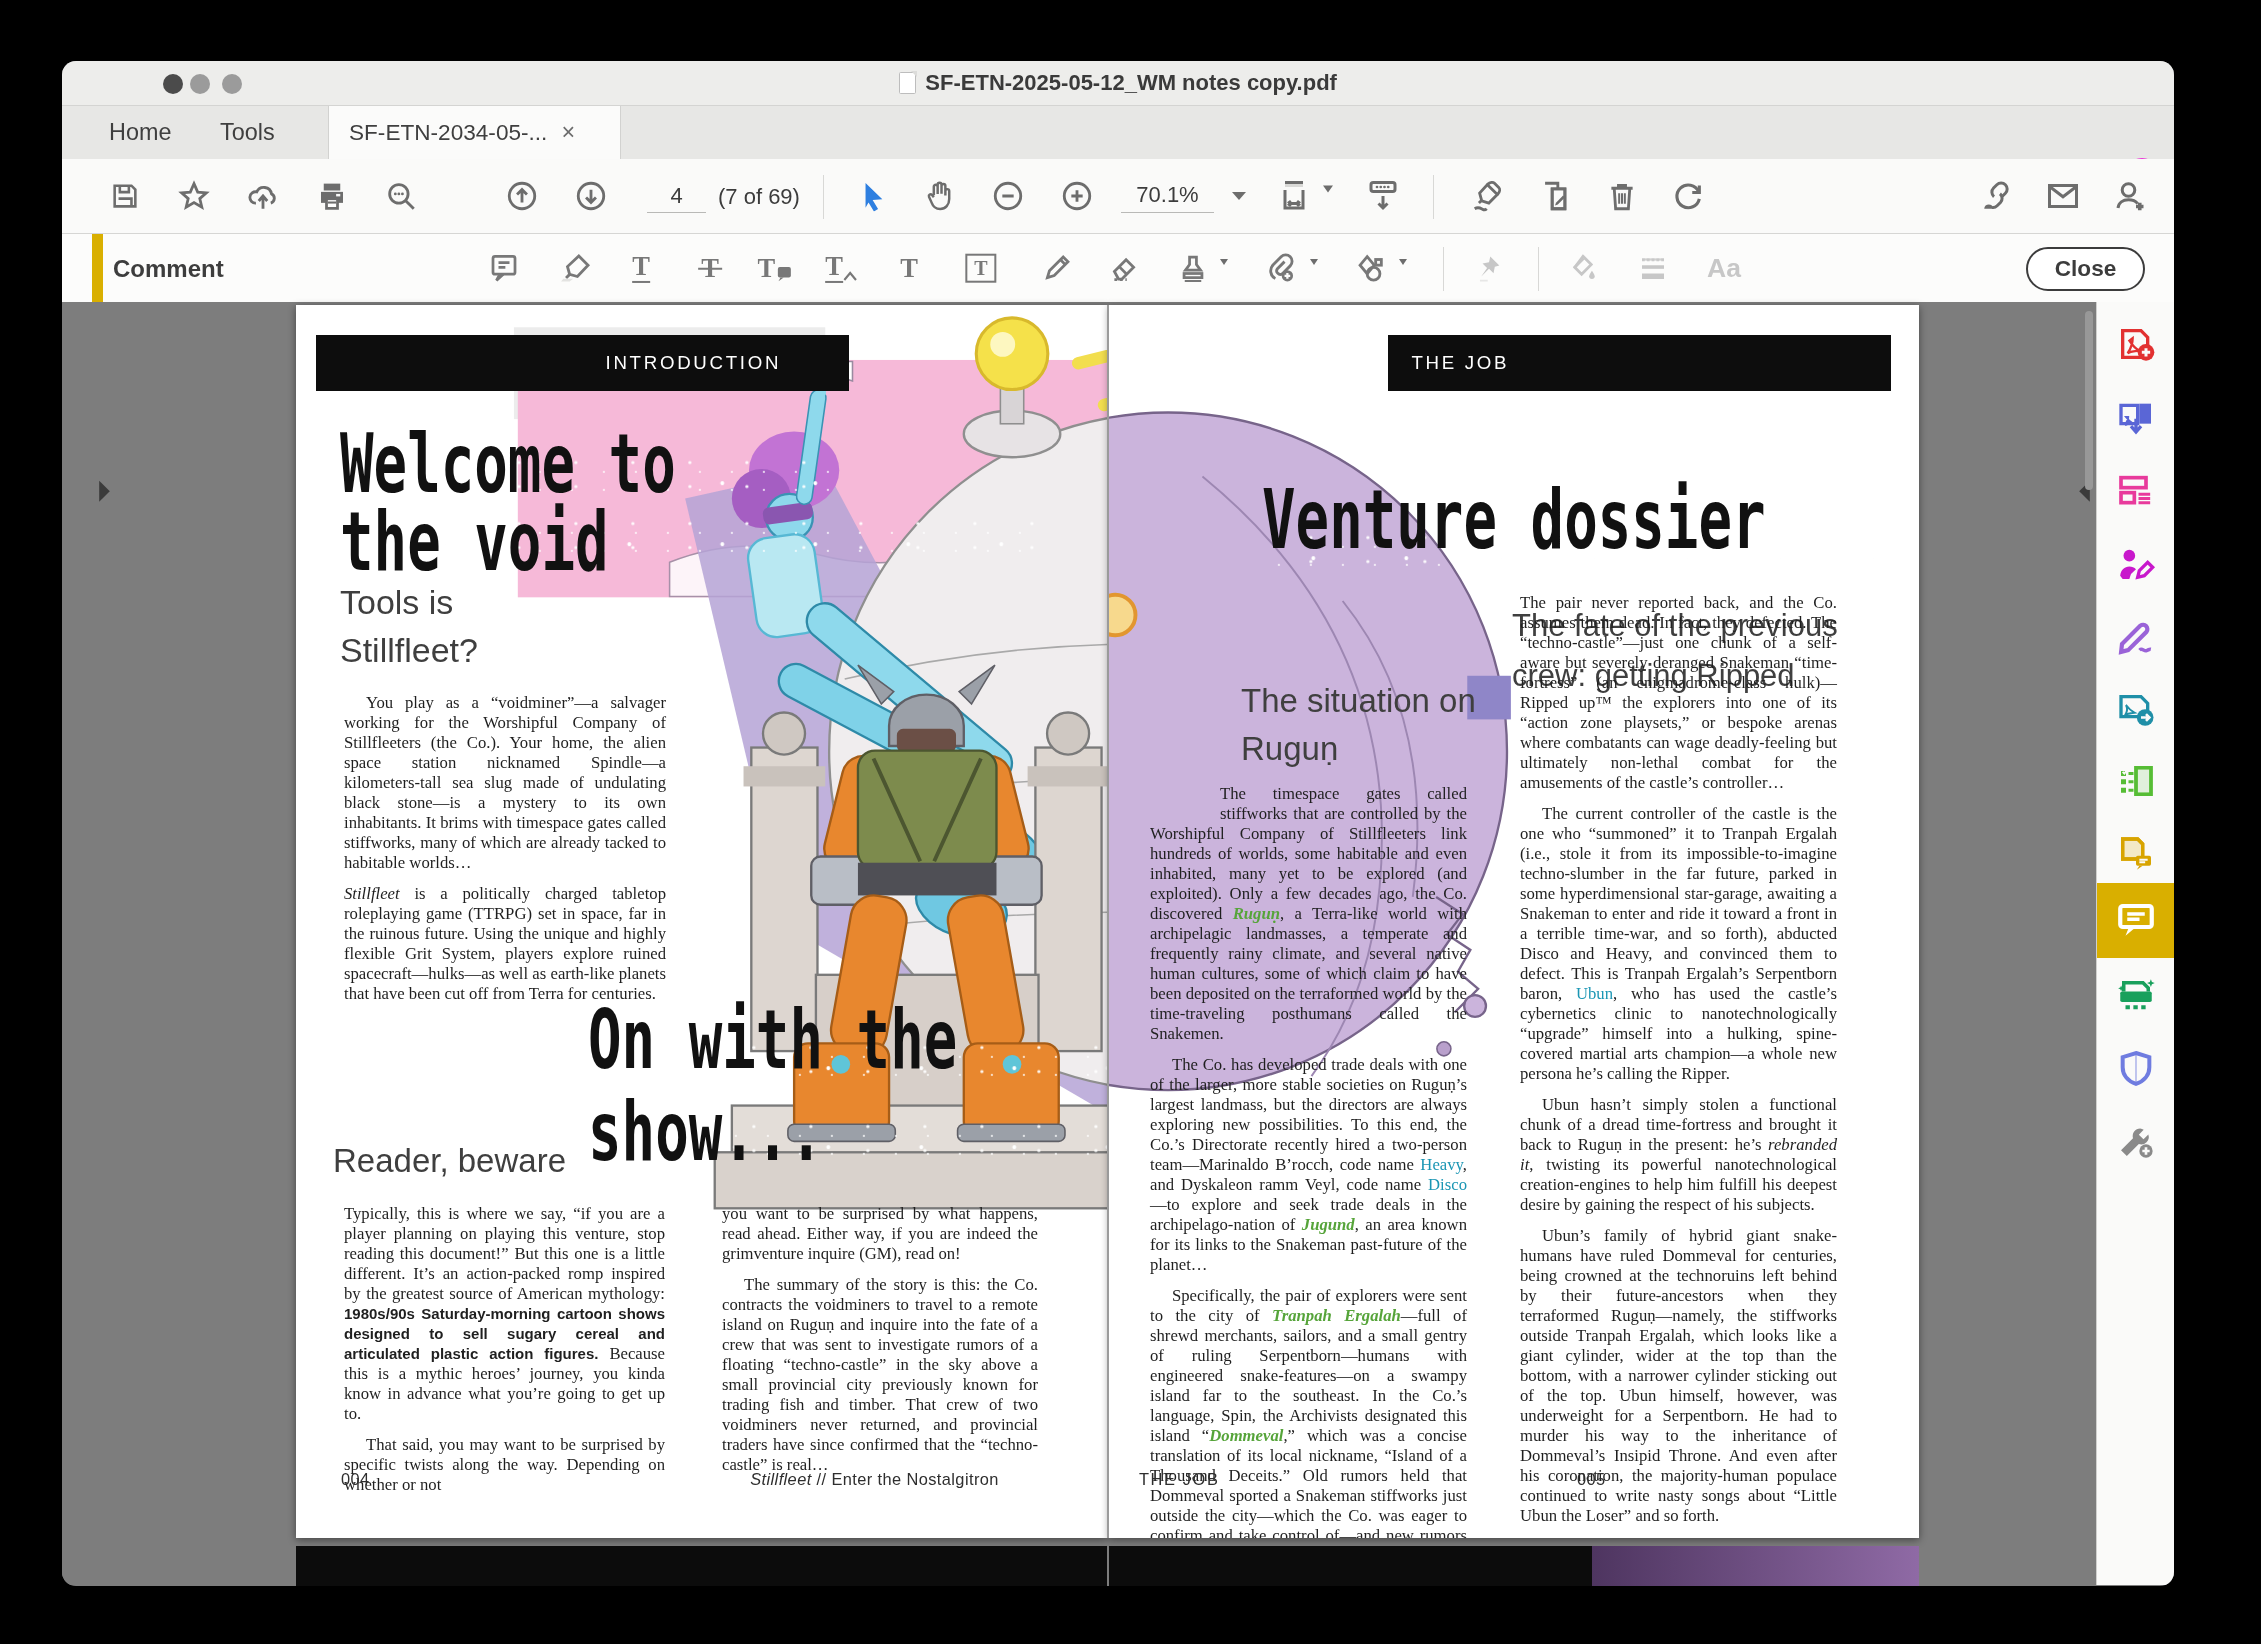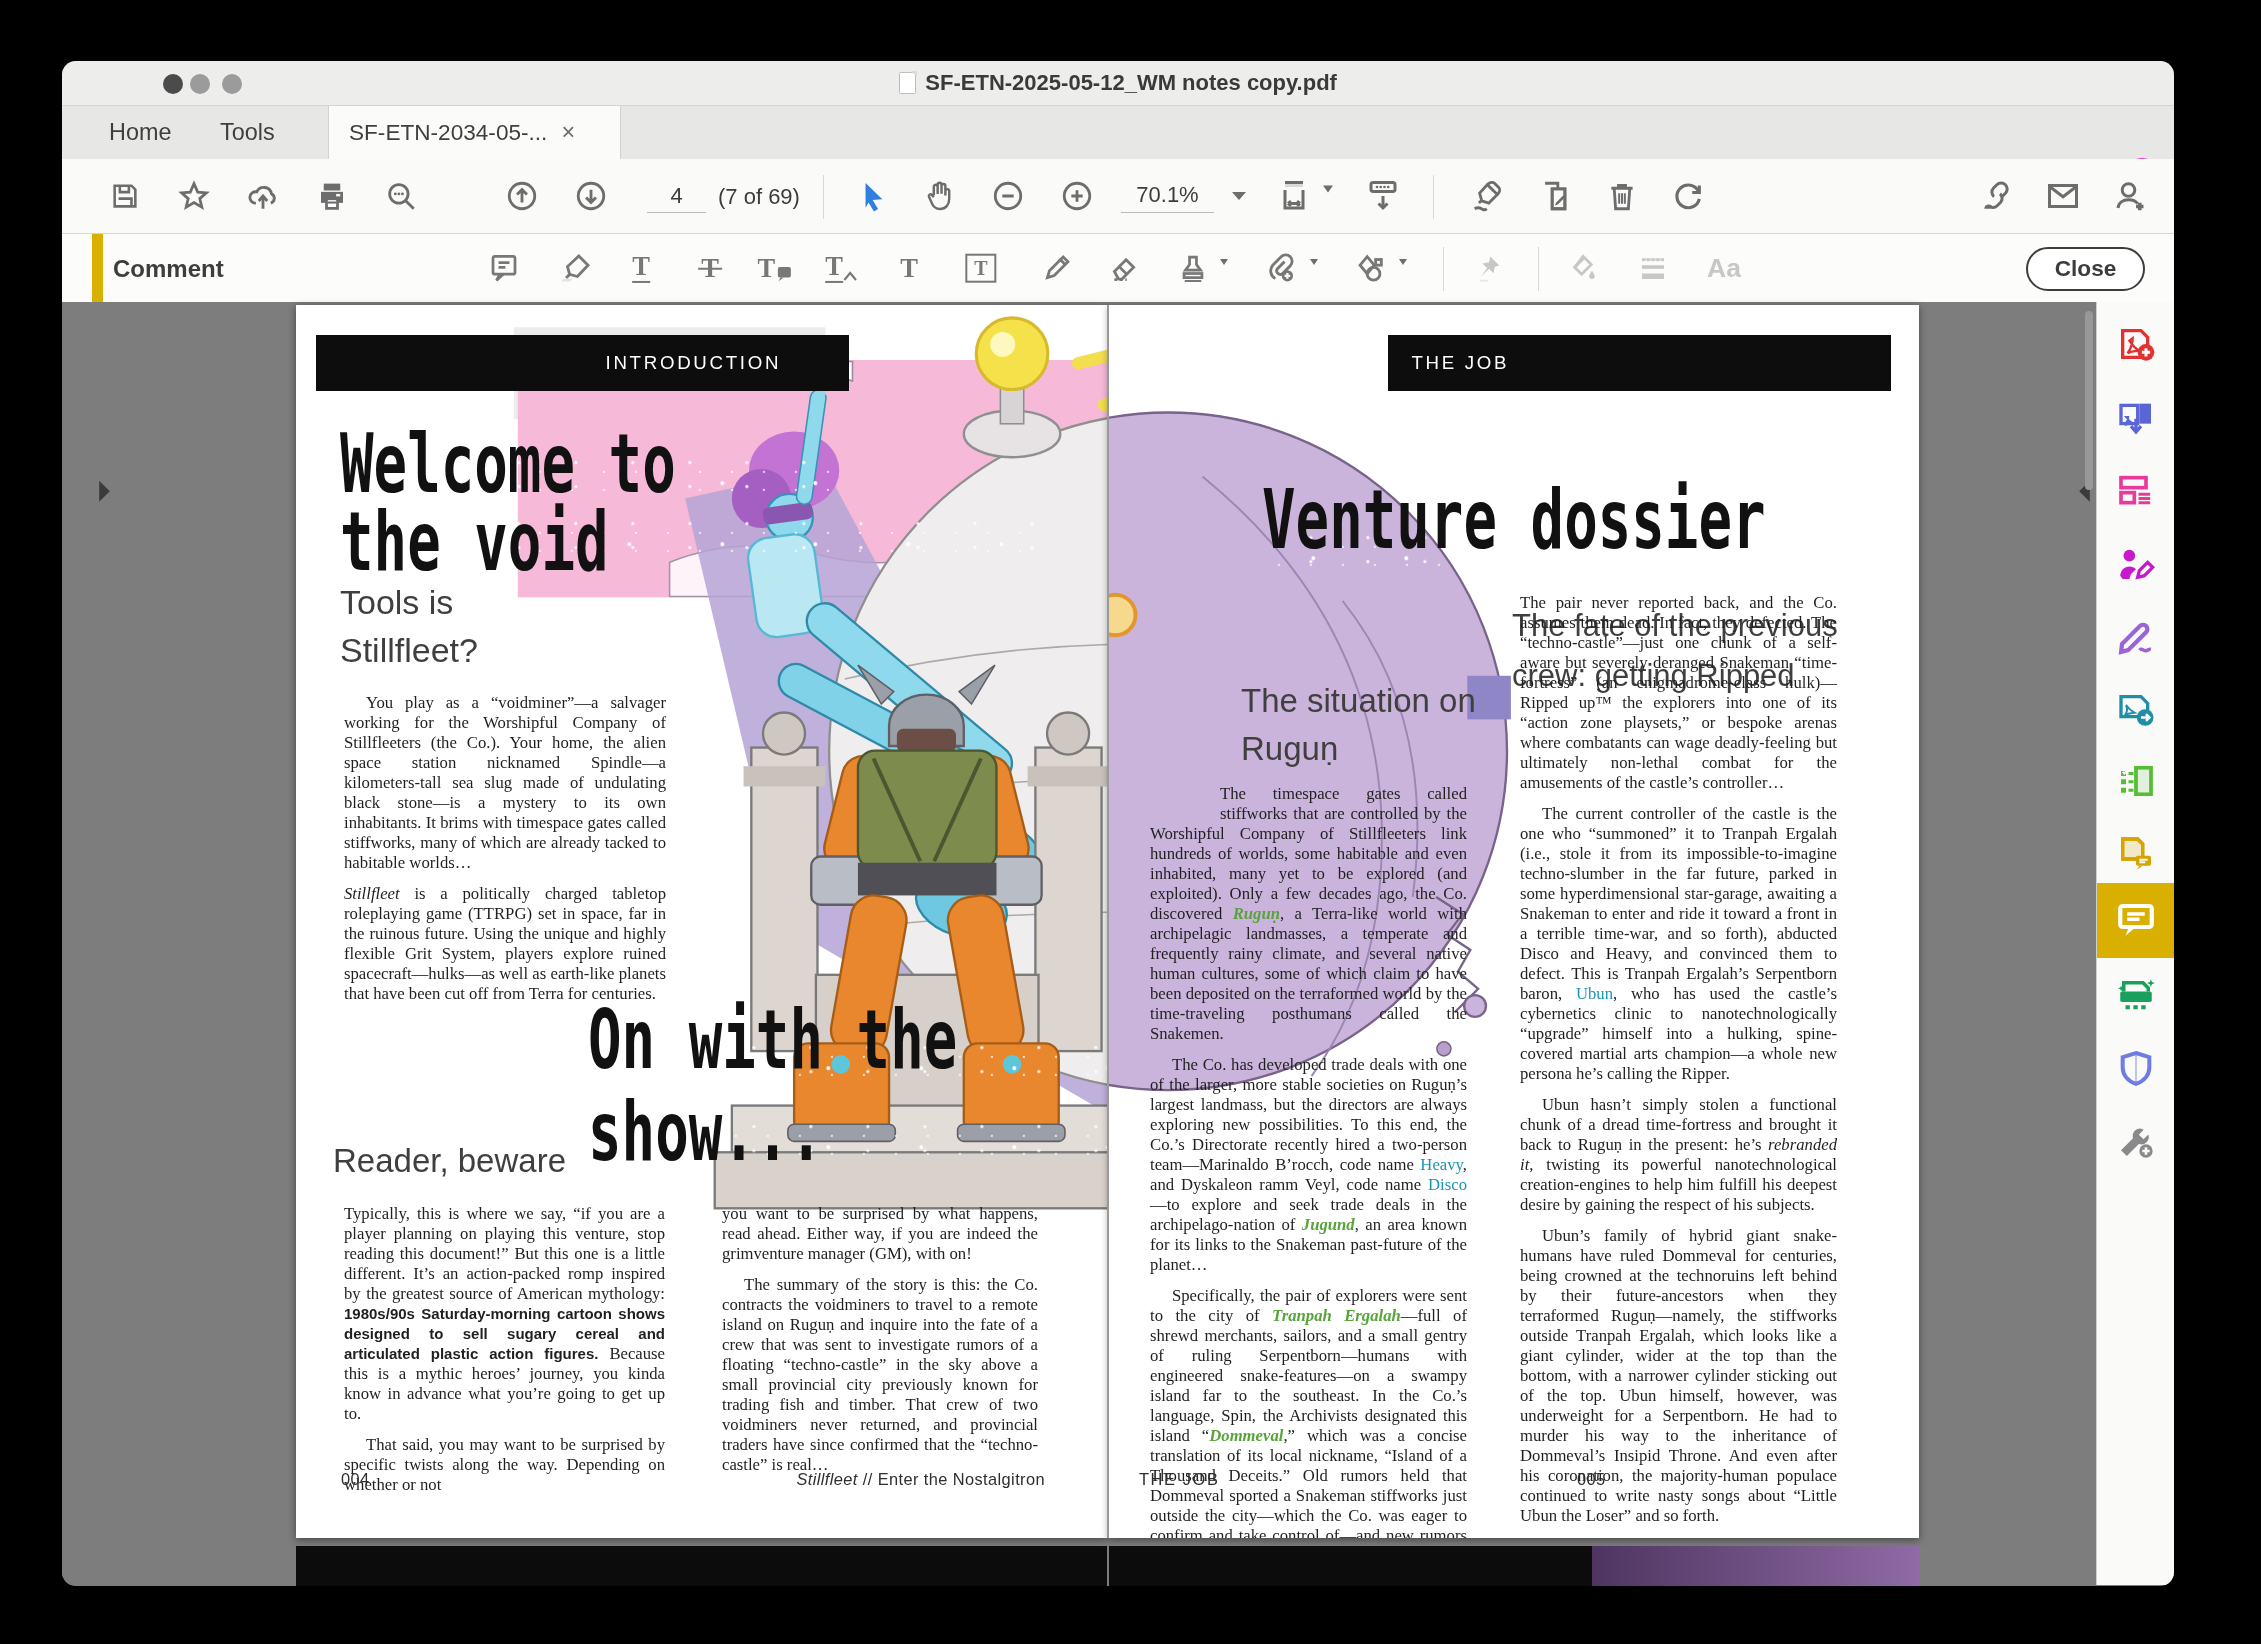--- a/index.html
+++ b/index.html
@@ -470,25 +470,25 @@
       <div class="band band-lav stars" style="left:292px;top:739px;width:519px;height:42px"></div>
       <div class="band band-lav stars" style="left:292px;top:818px;width:519px;height:42px"></div>
       <div class="disp" style="left:292px;top:694px">On with the</div>
       <div class="disp" style="left:292px;top:786px">show...</div>
       <div class="h2" style="left:37px;top:832px;font-size:33px">Reader, beware</div>
       <div class="bodycol" style="left:37px;top:888px;width:343px">
         <div class="para"><span>Typically, this is where we say, “if you are a player planning on playing this venture, stop reading this document!” But this one is a little different. It’s an action-packed romp inspired by the greatest source of American mythology: </span><span class="bs">1980s/90s Saturday-morning cartoon shows designed to sell sugary cereal and articulated plastic action figures.</span><span> Because this is a mythic heroes’ journey, you kinda know in advance what you’re going to get up to.</span></div>
         <div class="para ind"><span>That said, you may want to be surprised by specific twists along the way. Depending on whether or not</span></div>
       </div>
       <div class="bodycol" style="left:415px;top:888px;width:338px">
-        <div class="para"><span>you want to be surprised by what happens, read ahead. Either way, if you are indeed the grimventure manager (GM), with on!</span></div>
+        <div class="para"><span>you want to be surprised by what happens, read ahead. Either way, if you are indeed the grimventure inquire (GM), read on!</span></div>
         <div class="para ind"><span>The summary of the story is this: the Co. contracts the voidminers to travel to a remote island on Ruguṇ and inquire into the fate of a crew that was sent to investigate rumors of a floating “techno-castle” in the sky above a small provincial city previously known for trading fish and timber. That crew of two voidminers never returned, and provincial traders have since confirmed that the “techno-castle” is real…</span></div>
       </div>
       <div class="pfoot" style="left:45px;top:1165px">004</div>
-      <div class="pfoot" style="left:438px;top:1165px;width:311px;text-align:right"><span class="i">Stillfleet</span><span> // Enter the Nostalgitron</span></div>
+      <div class="pfoot" style="left:423px;top:1165px;width:311px;text-align:center"><span class="i">Stillfleet</span><span> // Enter the Nostalgitron</span></div>
     </div>
 
     <div class="page right">
       <svg class="artsvg" width="810" height="1233" viewBox="0 0 1040 1583">
         <circle cx="76" cy="573" r="435" fill="#cbb4dc" stroke="#77648a" stroke-width="3"></circle>
         <path d="M120 220 q220 180 230 440 q6 200 -90 330" fill="none" stroke="#9d87b2" stroke-width="2.5"></path>
         <path d="M300 380 q120 150 90 380" fill="none" stroke="#9d87b2" stroke-width="2.5"></path>
         <path d="M420 760 l34 22 -20 26 30 20 -16 28 26 22 -30 30" fill="none" stroke="#77648a" stroke-width="3"></path>
         <circle cx="470" cy="900" r="14" fill="#cbb4dc" stroke="#77648a" stroke-width="3"></circle>
         <circle cx="430" cy="955" r="9" fill="#b9a0cc" stroke="#77648a" stroke-width="2"></circle>

